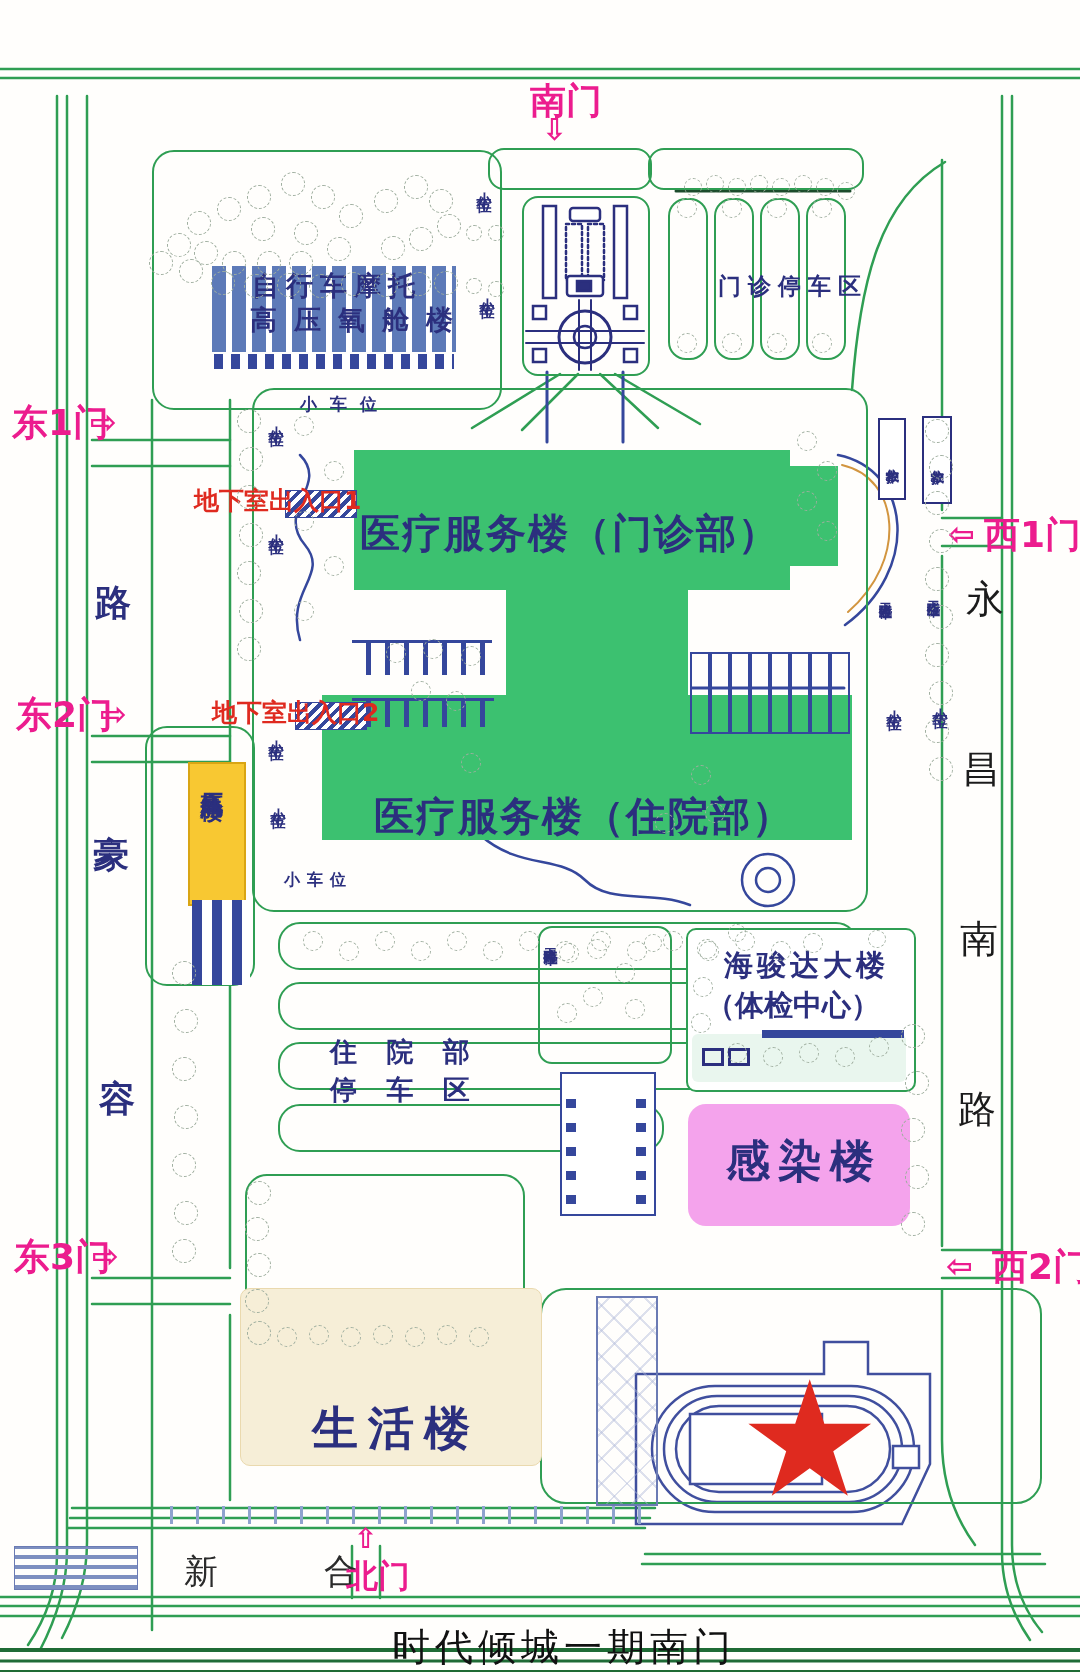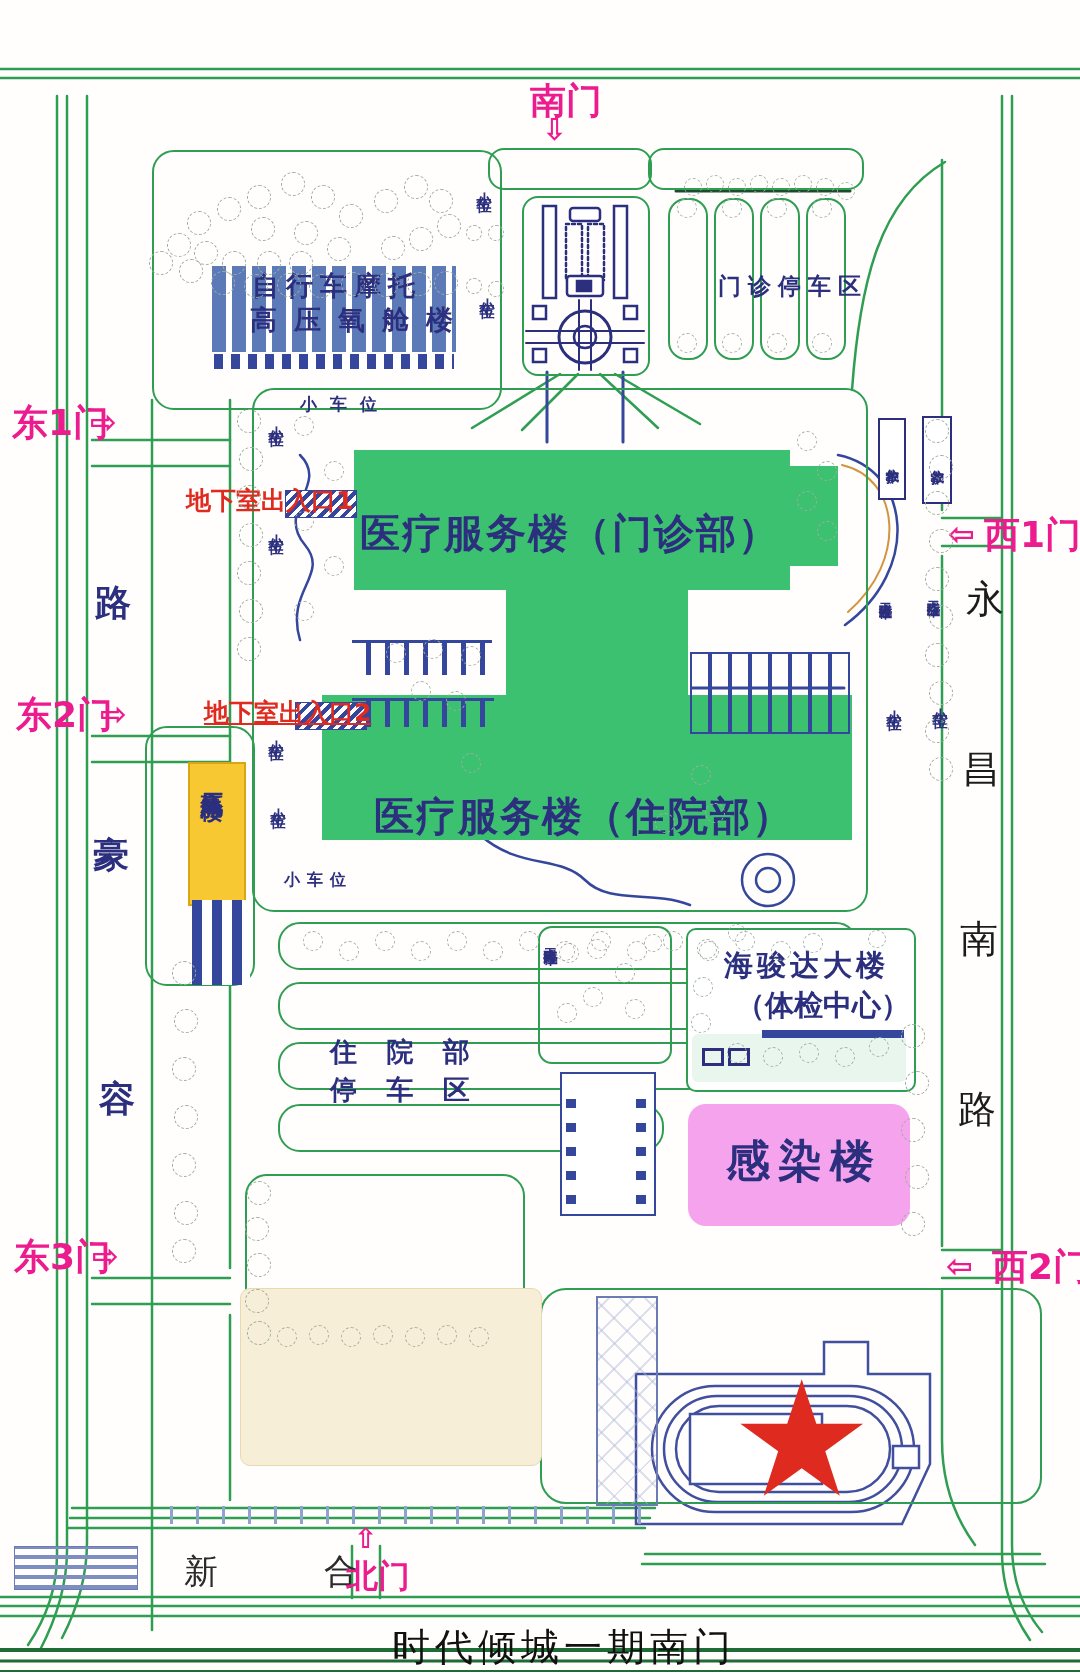--- a/index.html
+++ b/index.html
@@ -6,21 +6,21 @@
   #map{position:relative;width:1080px;height:1673px;background:#fffefc;overflow:hidden;
        font-family:"DejaVu Sans","Liberation Sans",sans-serif;}
   .abs{position:absolute;}
   .zone{position:absolute;border:2px solid var(--road-green);border-radius:22px;}
   .prow{position:absolute;border:2px solid var(--road-green);border-radius:18px;}
   .lbl{position:absolute;white-space:nowrap;line-height:1.05;}
   .nv{color:var(--navy);font-weight:700;}
   .blk{color:var(--black);}
   .gate{color:var(--magenta);font-weight:700;font-size:36px;}
   .garrow{color:var(--magenta);font-weight:700;}
-  .red{color:var(--red);font-weight:700;}
+  .red{color:var(--red);font-weight:700;margin-left:8px;}
   .v{writing-mode:vertical-rl;text-orientation:upright;}
   .vlabel{position:absolute;writing-mode:vertical-rl;text-orientation:upright;
           color:var(--navy);font-weight:700;font-size:15px;letter-spacing:3px;}
   .tree{position:absolute;border:1.6px dashed var(--tree);border-radius:50%;}
   .hatch{position:absolute;background:repeating-linear-gradient(135deg,var(--blue) 0 4px,#ffffff 4px 8px);
          border:1px solid var(--blue);}
   .bld{position:absolute;}
   .box-amb{position:absolute;border:2px solid var(--navy);background:#fff;display:flex;
            align-items:center;justify-content:center;}
   .dotcol{position:absolute;background:repeating-linear-gradient(0deg,var(--blue) 0 9px,transparent 9px 24px);}
@@ -188,22 +188,23 @@
   <div class="lbl garrow" style="left:948px;top:518px;font-size:32px;">⇦</div>
   <div class="lbl gate" style="left:992px;top:1248px;">西2门</div>
   <div class="lbl garrow" style="left:946px;top:1250px;font-size:32px;">⇦</div>
   <div class="lbl gate" style="left:346px;top:1560px;font-size:32px;">北门</div>
   <div class="lbl garrow" style="left:354px;top:1524px;font-size:28px;">⇧</div>
 
   <div class="lbl nv" style="left:360px;top:512px;font-size:40px;letter-spacing:2px;">医疗服务楼（门诊部）</div>
   <div class="lbl nv" style="left:374px;top:754px;font-size:40px;letter-spacing:2px;margin-top:41px;">医疗服务楼（住院部）</div>
   <div class="lbl nv v" style="left:200px;top:772px;font-size:23px;letter-spacing:2px;">高压氧舱楼</div>
   <div class="lbl nv" style="left:724px;top:950px;font-size:29px;letter-spacing:4px;">海骏达大楼</div>
-  <div class="lbl nv" style="left:706px;top:990px;font-size:29px;margin-left:30px;">（体检中心）</div>
+  <div class="lbl nv" style="left:706px;top:990px;font-size:29px;">（体检中心）</div>
   <div class="lbl nv" style="left:726px;top:1138px;font-size:44px;letter-spacing:8px;">感染楼</div>
+  <div class="lbl nv" style="left:312px;top:1404px;font-size:46px;letter-spacing:10px;">生活楼</div>
 
   <div class="lbl nv" style="left:252px;top:272px;font-size:27px;letter-spacing:7px;">自行车摩托</div>
   <div class="lbl nv" style="left:250px;top:306px;font-size:27px;letter-spacing:17px;">高压氧舱楼</div>
   <div class="lbl nv" style="left:718px;top:274px;font-size:23px;letter-spacing:7px;">门诊停车区</div>
   <div class="lbl nv" style="left:330px;top:1038px;font-size:27px;letter-spacing:10px;">住 院 部</div>
   <div class="lbl nv" style="left:330px;top:1076px;font-size:27px;letter-spacing:10px;">停 车 区</div>
   <div class="lbl nv" style="left:300px;top:396px;font-size:17px;letter-spacing:13px;font-weight:700;">小车位</div>
   <div class="lbl nv" style="left:284px;top:872px;font-size:16px;letter-spacing:7px;font-weight:700;">小车位</div>
   <div class="vlabel" style="left:474px;top:180px;">小车位</div>
   <div class="vlabel" style="left:477px;top:286px;">小车位</div>
@@ -217,21 +218,21 @@
   <div class="vlabel" style="left:924px;top:590px;font-size:13px;letter-spacing:1px;">无障碍车位</div>
   <div class="vlabel" style="left:542px;top:936px;font-size:14px;letter-spacing:1px;">无障碍车位</div>
   <div class="box-amb" style="left:878px;top:418px;width:24px;height:78px;">
     <span class="v nv" style="font-size:13px;">救护车位</span>
   </div>
   <div class="box-amb" style="left:922px;top:416px;width:26px;height:84px;">
     <span class="v nv" style="font-size:13px;">救护车位</span>
   </div>
 
   <div class="lbl red" style="left:186px;top:488px;font-size:25px;">地下室出入口1</div>
-  <div class="lbl red" style="left:204px;top:700px;font-size:25px;text-decoration:underline;">地下室出入口2</div>
+  <div class="lbl red" style="left:204px;top:700px;font-size:25px;">地下室出入口2</div>
   <div class="lbl red" style="left:730px;top:1360px;font-size:160px;line-height:1;">★</div>
 
 <div class="tree" style="left: 247px; top: 185px; height: 22px; width: 22px;"></div>
     <div class="tree" style="left: 281px; top: 172px; height: 22px; width: 22px;"></div>
     <div class="tree" style="left: 311px; top: 185px; height: 22px; width: 22px;"></div>
     <div class="tree" style="left: 217px; top: 197px; height: 22px; width: 22px;"></div>
     <div class="tree" style="left: 187px; top: 211px; height: 22px; width: 22px;"></div>
     <div class="tree" style="left: 251px; top: 217px; height: 22px; width: 22px;"></div>
     <div class="tree" style="left: 294px; top: 221px; height: 22px; width: 22px;"></div>
     <div class="tree" style="left: 339px; top: 204px; height: 22px; width: 22px;"></div>

